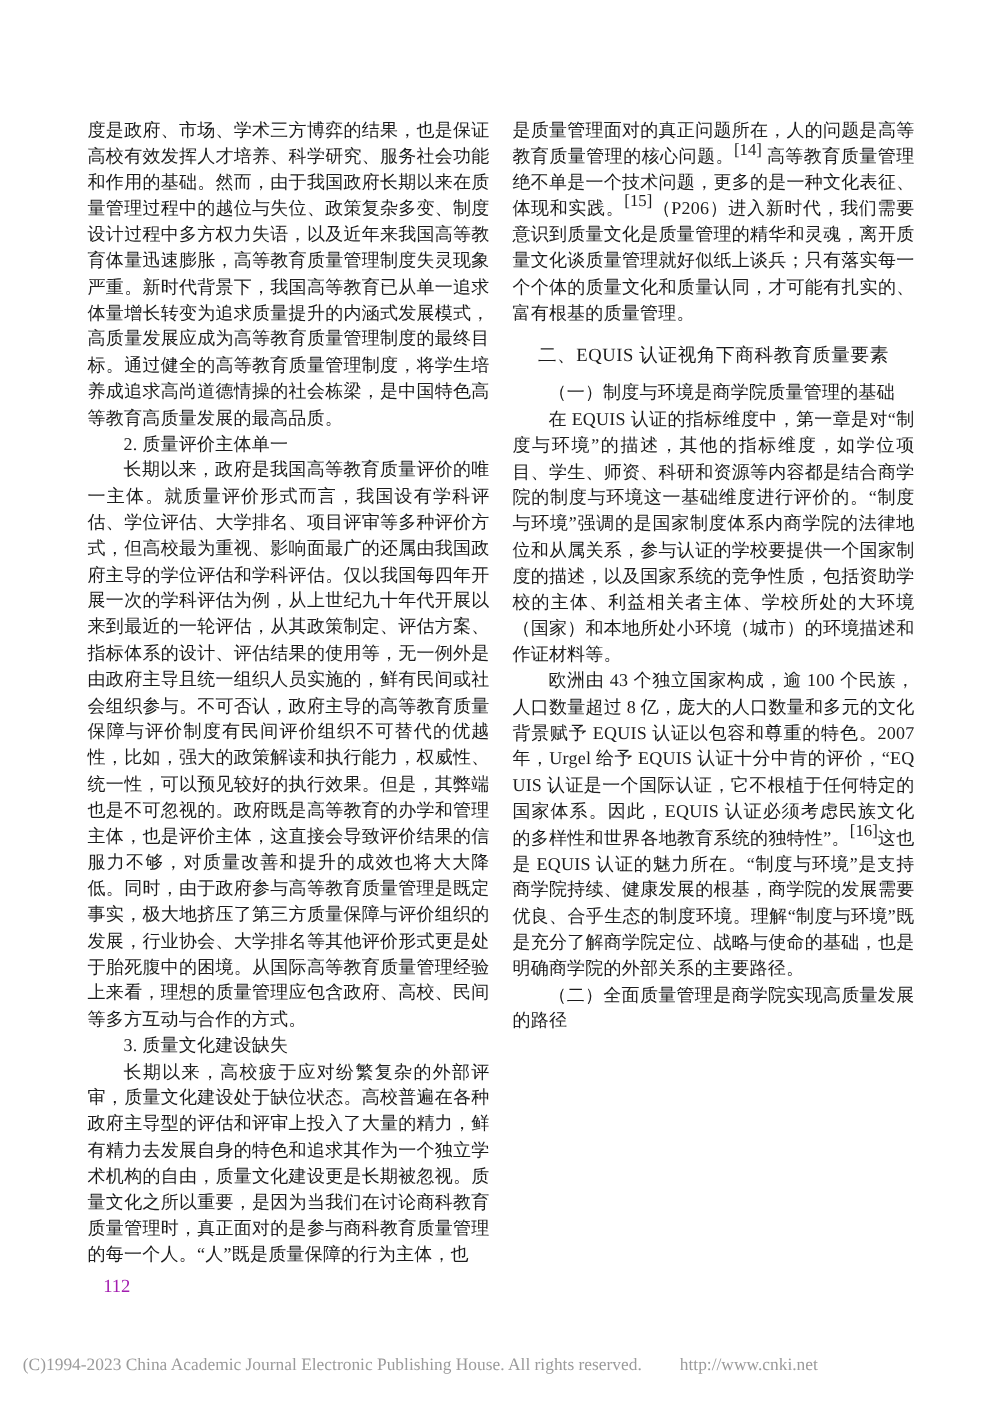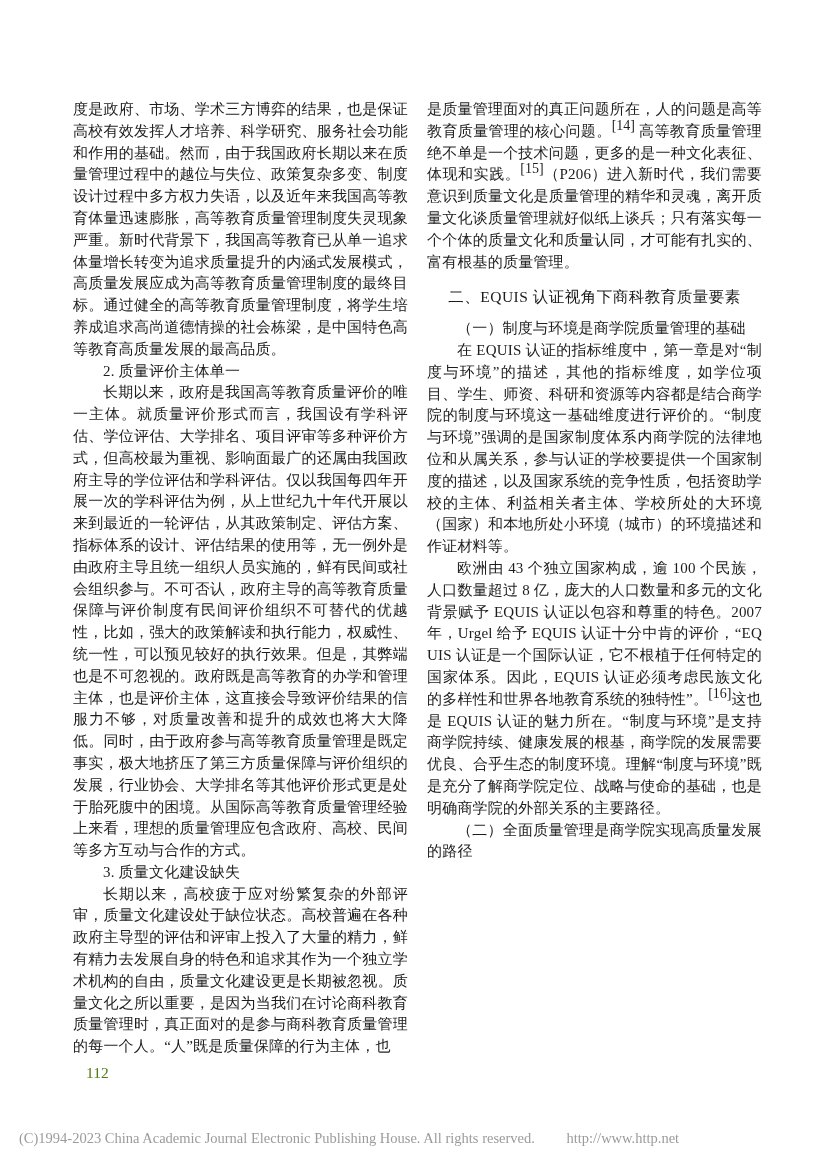--- a/index.html
+++ b/index.html
@@ -57,21 +57,21 @@
     font-size: 14px;
     line-height: 0;
     letter-spacing: 0;
     vertical-align: super;
   }
   .page-number {
     position: absolute;
     left: 86px;
     top: 1064px;
     font-size: 15.5px;
-    color: #4d7c0f;
+    color: #a21caf;
   }
   .footer {
     position: absolute;
     left: 19px;
     top: 1130px;
     font-size: 14.5px;
     color: #9b9b9b;
     white-space: nowrap;
   }
   .footer .url {
@@ -98,16 +98,16 @@
         <p class="para">在 EQUIS 认证的指标维度中，第一章是对“制度与环境”的描述，其他的指标维度，如学位项目、学生、师资、科研和资源等内容都是结合商学院的制度与环境这一基础维度进行评价的。“制度与环境”强调的是国家制度体系内商学院的法律地位和从属关系，参与认证的学校要提供一个国家制度的描述，以及国家系统的竞争性质，包括资助学校的主体、利益相关者主体、学校所处的大环境（国家）和本地所处小环境（城市）的环境描述和作证材料等。</p>
         <p class="para">欧洲由 43 个独立国家构成，逾 100 个民族，人口数量超过 8 亿，庞大的人口数量和多元的文化背景赋予 EQUIS 认证以包容和尊重的特色。2007 年，Urgel 给予 EQUIS 认证十分中肯的评价，“EQUIS 认证是一个国际认证，它不根植于任何特定的国家体系。因此，EQUIS 认证必须考虑民族文化的多样性和世界各地教育系统的独特性”。<sup class="cite">[16]</sup>这也是 EQUIS 认证的魅力所在。“制度与环境”是支持商学院持续、健康发展的根基，商学院的发展需要优良、合乎生态的制度环境。理解“制度与环境”既是充分了解商学院定位、战略与使命的基础，也是明确商学院的外部关系的主要路径。</p>
         <p class="para">（二）全面质量管理是商学院实现高质量发展的路径</p>
       </section>
   </main>
 
   <div class="page-number">112</div>
 
   <footer class="footer">
     <span>(C)1994-2023 China Academic Journal Electronic Publishing House. All rights reserved.</span>
-    <span class="url">http://www.http.net</span>
+    <span class="url">http://www.cnki.net</span>
   </footer>
 
 </div>
 
 </body></html>

